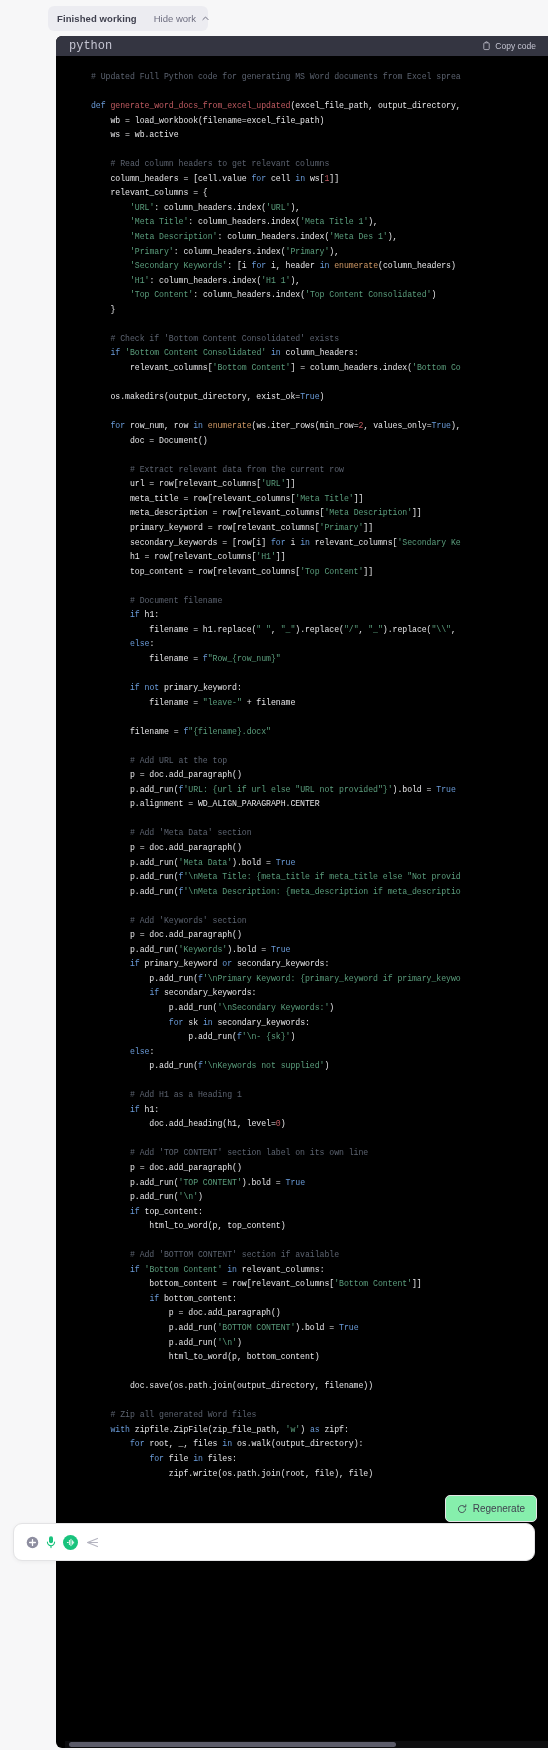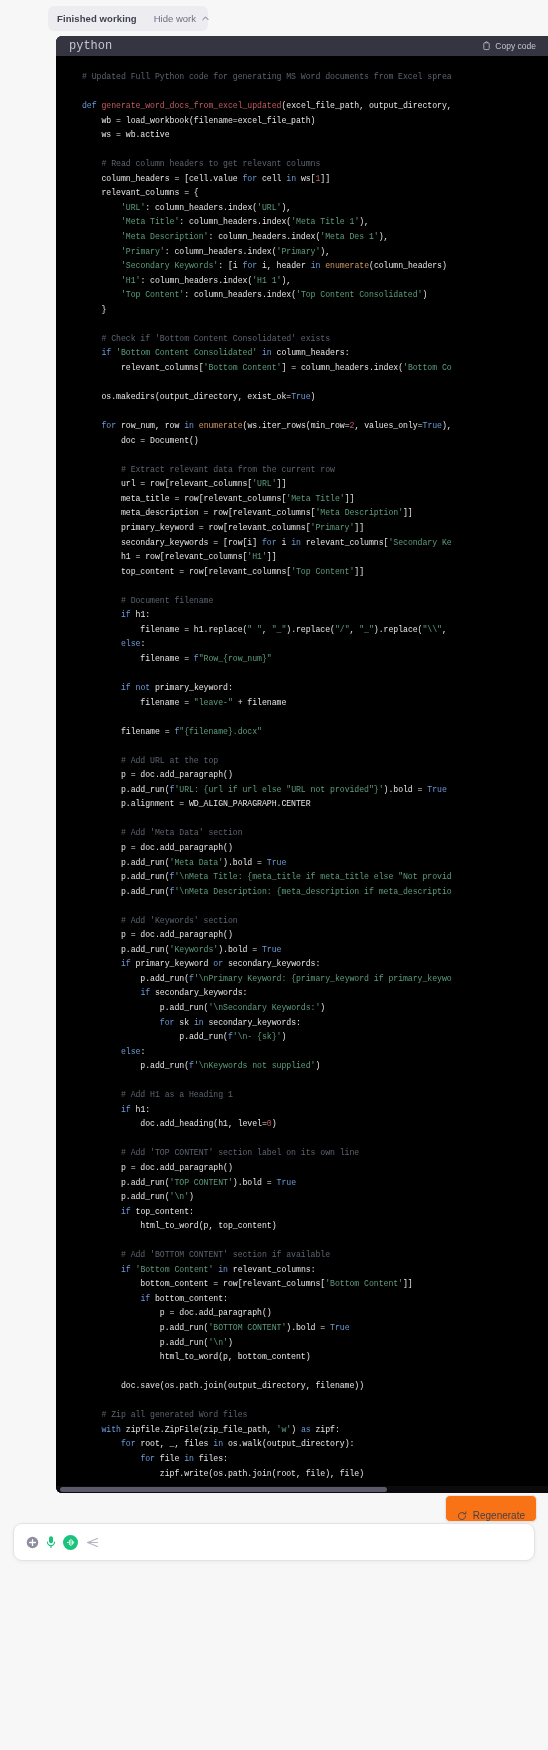--- a/index.html
+++ b/index.html
@@ -51,22 +51,23 @@
   }
   .copy-label {
     font-family: "Liberation Sans", sans-serif;
     font-size: 8.5px; color: #c5c5d2;
   }
   .clip-icon { width: 9px; height: 10px; display: block; }
 
   .code-body {
     background: #000; position: relative;
     padding: 14px 0 10px 0;
-    height: 1437px;
+    height: 1692px;
     overflow: hidden;
+    margin-left: 9px;
   }
   pre.code {
     font-family: "Liberation Mono", monospace;
     font-size: 8.2px; line-height: 14.55px;
     color: #e6e6e8; white-space: pre;
     padding: 0 0 0 26px; margin: 0;
     letter-spacing: -0.05px;
   }
   
   .kw  { color: #6a9bd8; }      
@@ -84,23 +85,23 @@
     width: 492px; height: 7px; background: #0b0b0d;
   }
   .hscroll-thumb {
     position: absolute; left: 4px; bottom: 1px;
     width: 327px; height: 5px; background: #5a5a68; border-radius: 3px;
   }
 
   
   .regen {
     position: absolute; right: 11px; top: 1495px;
-    height: 27px; background: #f97316;
+    height: 27px; background: #86efac;
     border: 1px solid #e5e5e6; border-radius: 5px;
-    display: flex; align-items: flex-end; gap: 6px;
+    display: flex; align-items: center; gap: 6px;
     padding: 0 11px; cursor: pointer;
     box-shadow: 0 1px 3px rgba(0,0,0,.05);
   }
   .regen-label { font-size: 10px; color: #40414f; white-space: nowrap; }
   .regen-icon { width: 10px; height: 10px; display: block; }
 
   
   .composer {
     position: absolute; left: 13px; top: 1523px;
     width: 522px; height: 38px;

